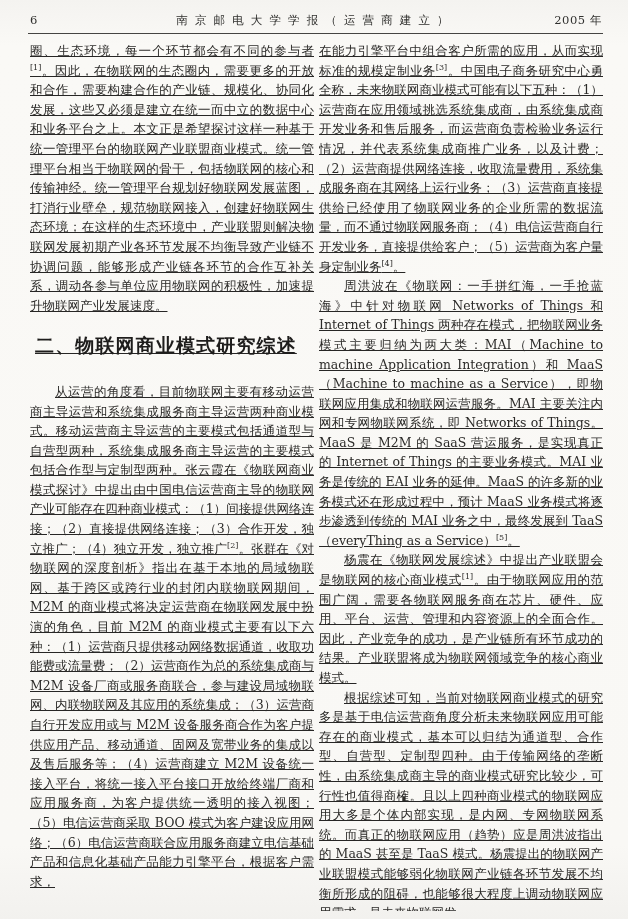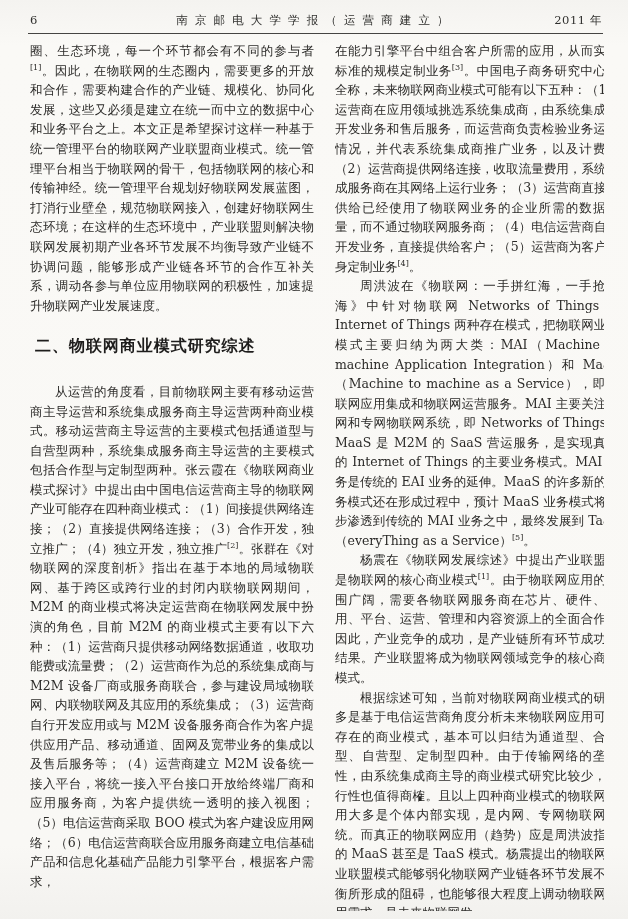--- a/index.html
+++ b/index.html
@@ -33,37 +33,38 @@
   .header-rule {
     position: absolute;
     top: 33px; left: 28px; right: 25px;
     height: 0;
     border-top: 1.4px solid #454442;
   }
   .article-body {
     position: absolute;
     top: 41px; left: 30px; right: 24px; bottom: 8px;
     display: flex;
-    gap: 21px;
+    gap: 5px;
     overflow: hidden;
+    text-decoration: underline;
   }
   .col {
     width: 284px;
     min-width: 284px;
     text-align: justify;
     font-size: 12.5px;
     line-height: 19.6px;
     color: #2b2a28;
     overflow: hidden;
   }
   .para { margin: 0; }
   .para.indent { text-indent: 2em; }
   .sec-heading {
     font-family: "DejaVu Sans", "Liberation Sans", sans-serif;
-    font-size: 16px;
+    font-size: 19px;
     font-weight: bold;
     color: #1e1d1c;
     text-align: left;
     letter-spacing: 0.06em;
     margin: 21px 0 26px 5px;
   }
   sup.cite {
     font-size: 8px;
     line-height: 0;
     vertical-align: super;
@@ -71,21 +72,21 @@
   }
 </style>
 </head>
 <body>
 
 <div class="page">
 
   <div class="page-header">
     <span class="page-number">6</span>
     <span class="journal-title">南京邮电大学学报（运营商建立）</span>
-    <span class="publication-year">2011 年</span>
+    <span class="publication-year">2005 年</span>
   </div>
 
   <div class="header-rule"></div>
 
   <div class="article-body">
     <div class="col" id="col-left">
         <p class="para">圈、生态环境，每一个环节都会有不同的参与者<sup class="cite">[1]</sup>。因此，在物联网的生态圈内，需要更多的开放和合作，需要构建合作的产业链、规模化、协同化发展，这些又必须是建立在统一而中立的数据中心和业务平台之上。本文正是希望探讨这样一种基于统一管理平台的物联网产业联盟商业模式。统一管理平台相当于物联网的骨干，包括物联网的核心和传输神经。统一管理平台规划好物联网发展蓝图，打消行业壁垒，规范物联网接入，创建好物联网生态环境；在这样的生态环境中，产业联盟则解决物联网发展初期产业各环节发展不均衡导致产业链不协调问题，能够形成产业链各环节的合作互补关系，调动各参与单位应用物联网的积极性，加速提升物联网产业发展速度。</p>
         <h2 class="sec-heading">二、物联网商业模式研究综述</h2>
         <p class="para indent">从运营的角度看，目前物联网主要有移动运营商主导运营和系统集成服务商主导运营两种商业模式。移动运营商主导运营的主要模式包括通道型与自营型两种，系统集成服务商主导运营的主要模式包括合作型与定制型两种。张云霞在《物联网商业模式探讨》中提出由中国电信运营商主导的物联网产业可能存在四种商业模式：（1）间接提供网络连接；（2）直接提供网络连接；（3）合作开发，独立推广；（4）独立开发，独立推广<sup class="cite">[2]</sup>。张群在《对物联网的深度剖析》指出在基于本地的局域物联网、基于跨区或跨行业的封闭内联物联网期间，M2M 的商业模式将决定运营商在物联网发展中扮演的角色，目前 M2M 的商业模式主要有以下六种：（1）运营商只提供移动网络数据通道，收取功能费或流量费；（2）运营商作为总的系统集成商与 M2M 设备厂商或服务商联合，参与建设局域物联网、内联物联网及其应用的系统集成；（3）运营商自行开发应用或与 M2M 设备服务商合作为客户提供应用产品、移动通道、固网及宽带业务的集成以及售后服务等；（4）运营商建立 M2M 设备统一接入平台，将统一接入平台接口开放给终端厂商和应用服务商，为客户提供统一透明的接入视图；（5）电信运营商采取 BOO 模式为客户建设应用网络；（6）电信运营商联合应用服务商建立电信基础产品和信息化基础产品能力引擎平台，根据客户需求，</p>
       </div>

